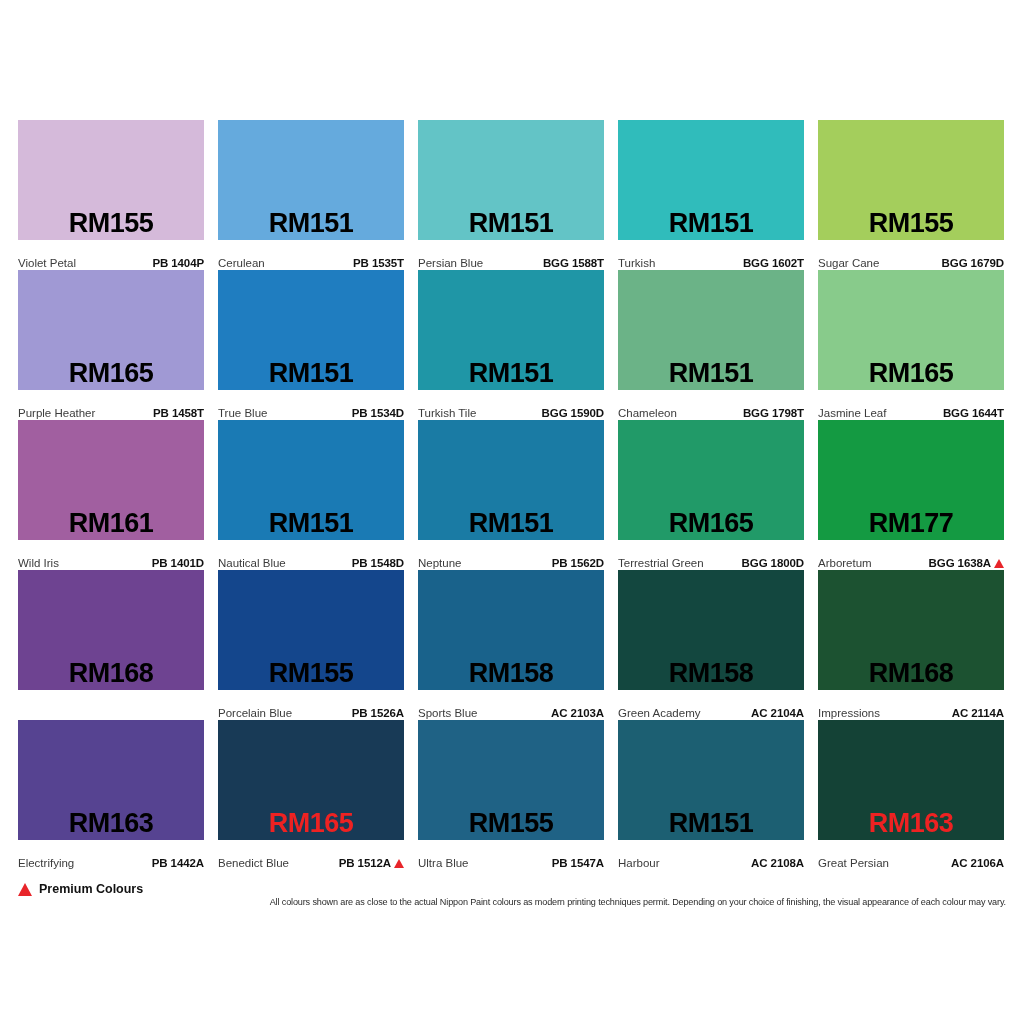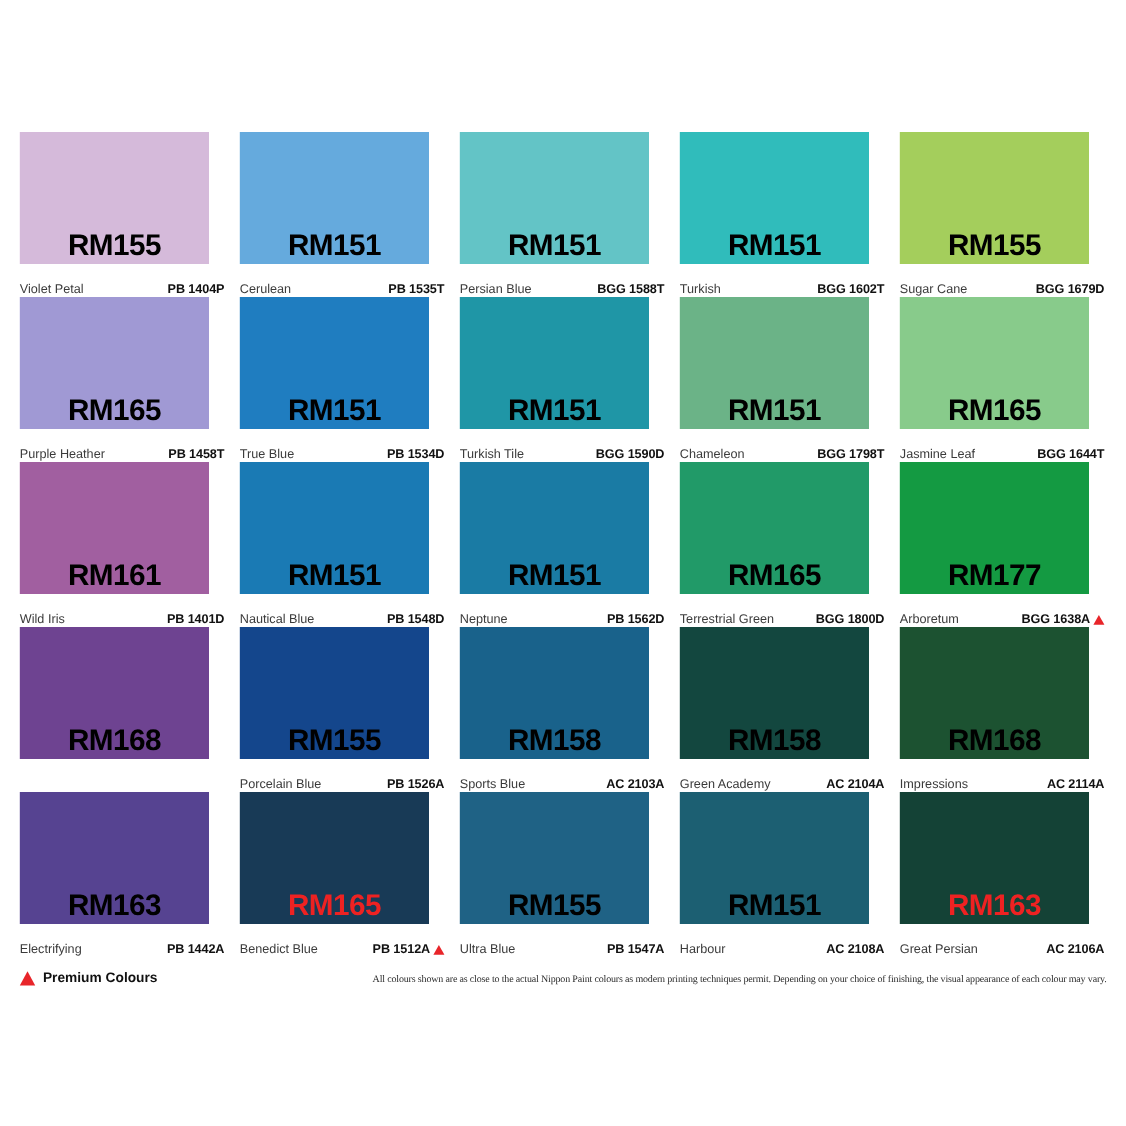--- a/index.html
+++ b/index.html
@@ -31,21 +31,21 @@
     column-gap: 14px;
     row-gap: 0px;
   }
   .swatch-cell {
     width: 186px;
     height: 150px;
     position: relative;
   }
   .chip {
     position: relative;
-    width: 172px;
+    width: 186px;
     height: 120px;
     overflow: hidden;
   }
   .chip-code {
     position: absolute;
     left: 0;
     right: 0;
     bottom: 2px;
     text-align: center;
     font-family: "Liberation Sans", sans-serif;
@@ -125,28 +125,27 @@
     border-bottom: 13px solid #e8252a;
   }
   #premium-legend .legend-label {
     font-size: 12.5px;
     font-weight: bold;
     color: #111111;
   }
   #disclaimer {
     position: absolute;
     right: 0;
-    top: 5px;
+    top: 17px;
     font-size: 9.1px;
     line-height: 11px;
     color: #2b2b2b;
     letter-spacing: -0.15px;
     white-space: nowrap;
     text-align: right;
-    font-family: Liberation Serif, serif;
   }
 </style>
 </head>
 <body>
 
 <div id="sheet">
 
   <div id="grid">
       <div class="swatch-cell">
         <div class="chip" style="background: rgb(213, 186, 218);">

